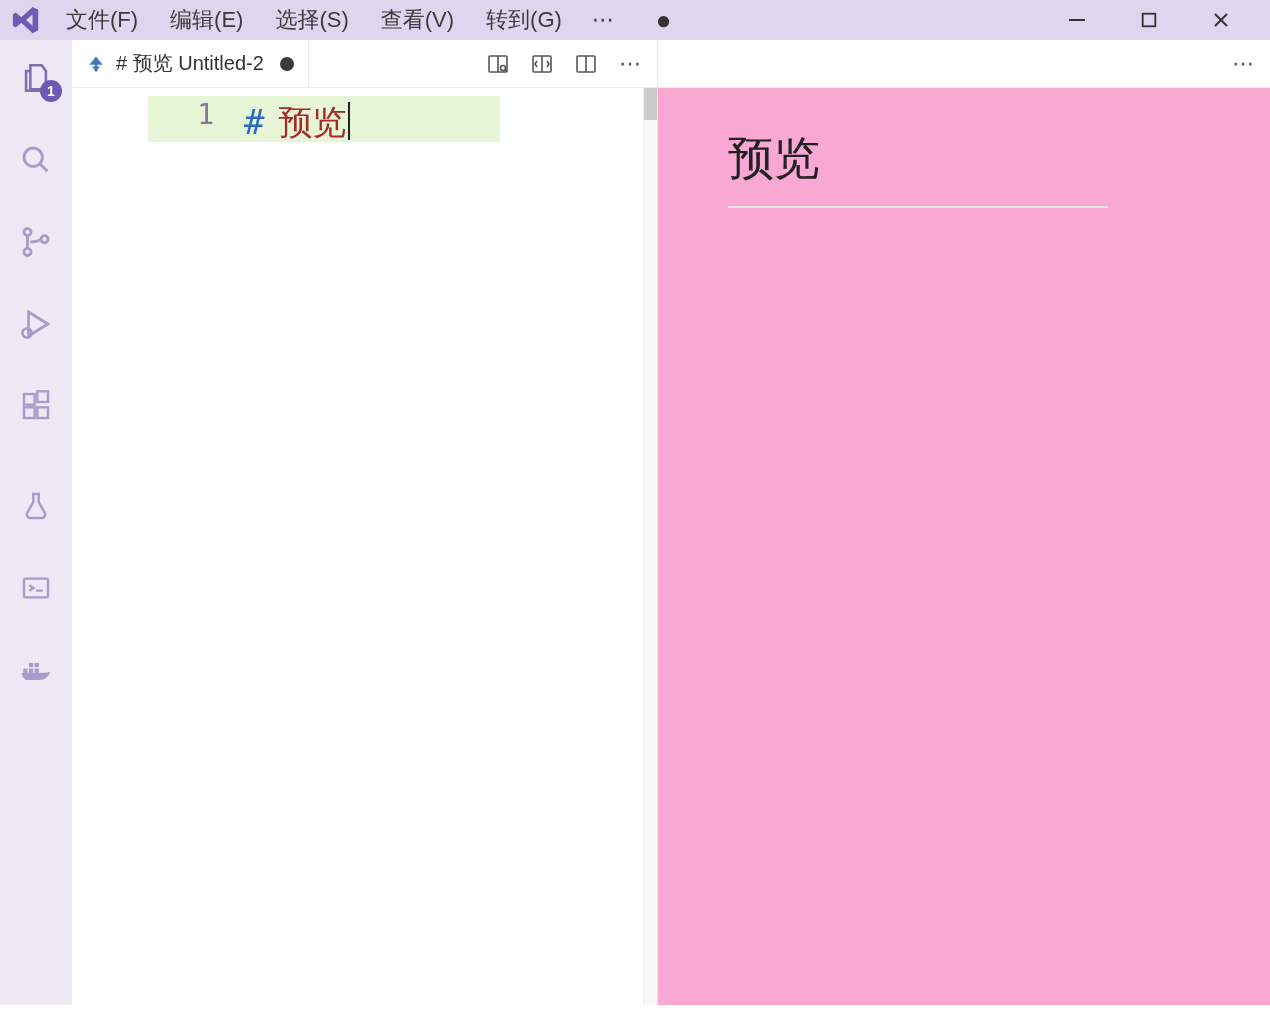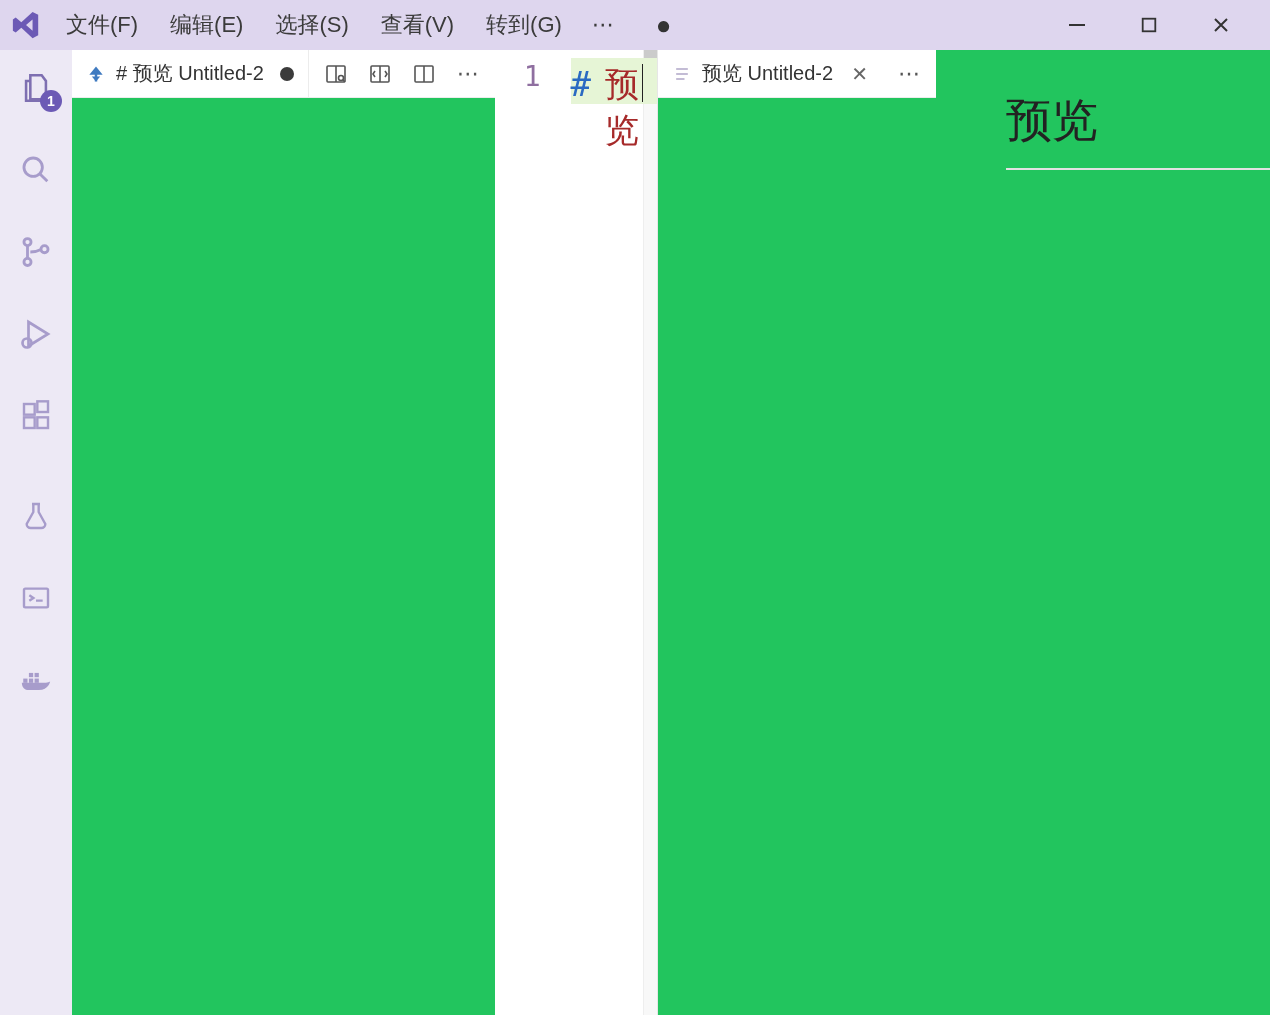--- a/index.html
+++ b/index.html
@@ -13,41 +13,41 @@
     --tabbar-bg:#f3f3f3;
     --tab-active-border:#ffffff;
     --accent:#6c5ab5;
     --hash:#2a6ac2;
     --heading:#a62a2a;
     --line-hl:#e6f5d6;
     --gutter-num:#8f6fa0;
   }
   
   .titlebar{
-    height:50px; background:var(--titlebar-bg);
+    height:40px; background:var(--titlebar-bg);
     display:flex; align-items:center; gap:0; padding:0 8px 0 0;
     color:#3b3b3b;
   }
   .titlebar .logo{ width:52px; display:flex; justify-content:center; align-items:center; }
   .menu{ display:flex; align-items:center; gap:4px; }
   .menu-item{ padding:6px 14px; font-size:22px; border-radius:4px; cursor:default; }
   .menu-ellipsis{ padding:6px 12px; font-size:22px; }
   .title-center{ flex:1; display:flex; align-items:center; justify-content:flex-start; padding-left:30px; min-width:0;}
   .title-center .dot{ font-size:26px; line-height:10px; position:relative; top:0px; margin-right:8px; color:#333;}
   .title-text{ font-size:22px; white-space:nowrap; overflow:hidden; text-overflow:ellipsis; max-width:380px;}
   .win-controls{ display:flex; gap:46px; padding:0 28px 0 20px; align-items:center;}
   .win-btn{ width:26px; height:26px; display:flex; align-items:center; justify-content:center; }
   
   .body{ display:flex; height:calc(1015px - 50px); }
   .activitybar{ width:72px; background:var(--activitybar-bg); display:flex; flex-direction:column; align-items:center; padding-top:18px; gap:42px;}
   .act-item{ width:40px; height:40px; display:flex; align-items:center; justify-content:center; position:relative;}
   .badge{ position:absolute; bottom:-4px; right:-6px; background:var(--accent); color:#fff; font-size:14px; min-width:22px; height:22px; border-radius:11px; display:flex; align-items:center; justify-content:center; padding:0 4px; font-weight:600;}
   
   .editors{ flex:1; display:flex; min-width:0;}
-  .pane{ display:flex; flex-direction:row; min-width:0; background:#22c55e;}
+  .pane{ display:flex; flex-direction:column; min-width:0; background:#f9a8d4;}
   .pane-left{ flex:0 0 586px; border-right:1px solid #e6e6e6;}
   .pane-right{ flex:1;}
   .tabbar{ height:48px; background:#ffffff; display:flex; align-items:stretch; border-bottom:1px solid #ececec;}
   .tab{ display:flex; align-items:center; gap:10px; padding:0 14px; font-size:20px; color:#333; background:#ffffff; border-right:1px solid #ececec; position:relative;}
   .tab .tab-icon{ width:20px; height:20px; display:flex; align-items:center; justify-content:center;}
   .tab .dirty{ width:14px; height:14px; border-radius:50%; background:#3b3b3b; margin-left:6px;}
   .tab .close{ font-size:20px; margin-left:8px; color:#666;}
   .tab-actions{ margin-left:auto; display:flex; align-items:center; gap:18px; padding:0 14px;}
   .tab-actions .ico{ width:26px; height:26px; display:flex; align-items:center; justify-content:center;}
   .editor-body{ flex:1; display:flex; position:relative; background:#fff; overflow:hidden;}
@@ -218,29 +218,20 @@
           </span>
         </div>
         <div class="minimap">
           <div class="minimap-thumb"></div>
         </div>
       </div>
     </div>
 
     <div class="pane pane-right">
       <div class="tabbar">
-        <div class="tab" style="border-right:none">
-          <span class="tab-icon">
-            <svg width="20" height="20" viewBox="0 0 24 24" fill="none" stroke="#b0a6c8" stroke-width="2">
-                <path d="M5 6h14M5 12h14M5 18h10"></path>
-              </svg>
-          </span>
-          <span>预览 Untitled-2</span>
-          <span class="close">✕</span>
-        </div>
         <div class="tab-actions">
           <div class="ico" style="font-size:22px;color:#555">⋯</div>
         </div>
       </div>
       <div class="preview-body">
         <h1 class="preview-h1">预览</h1>
       </div>
     </div>
 
   </div>

